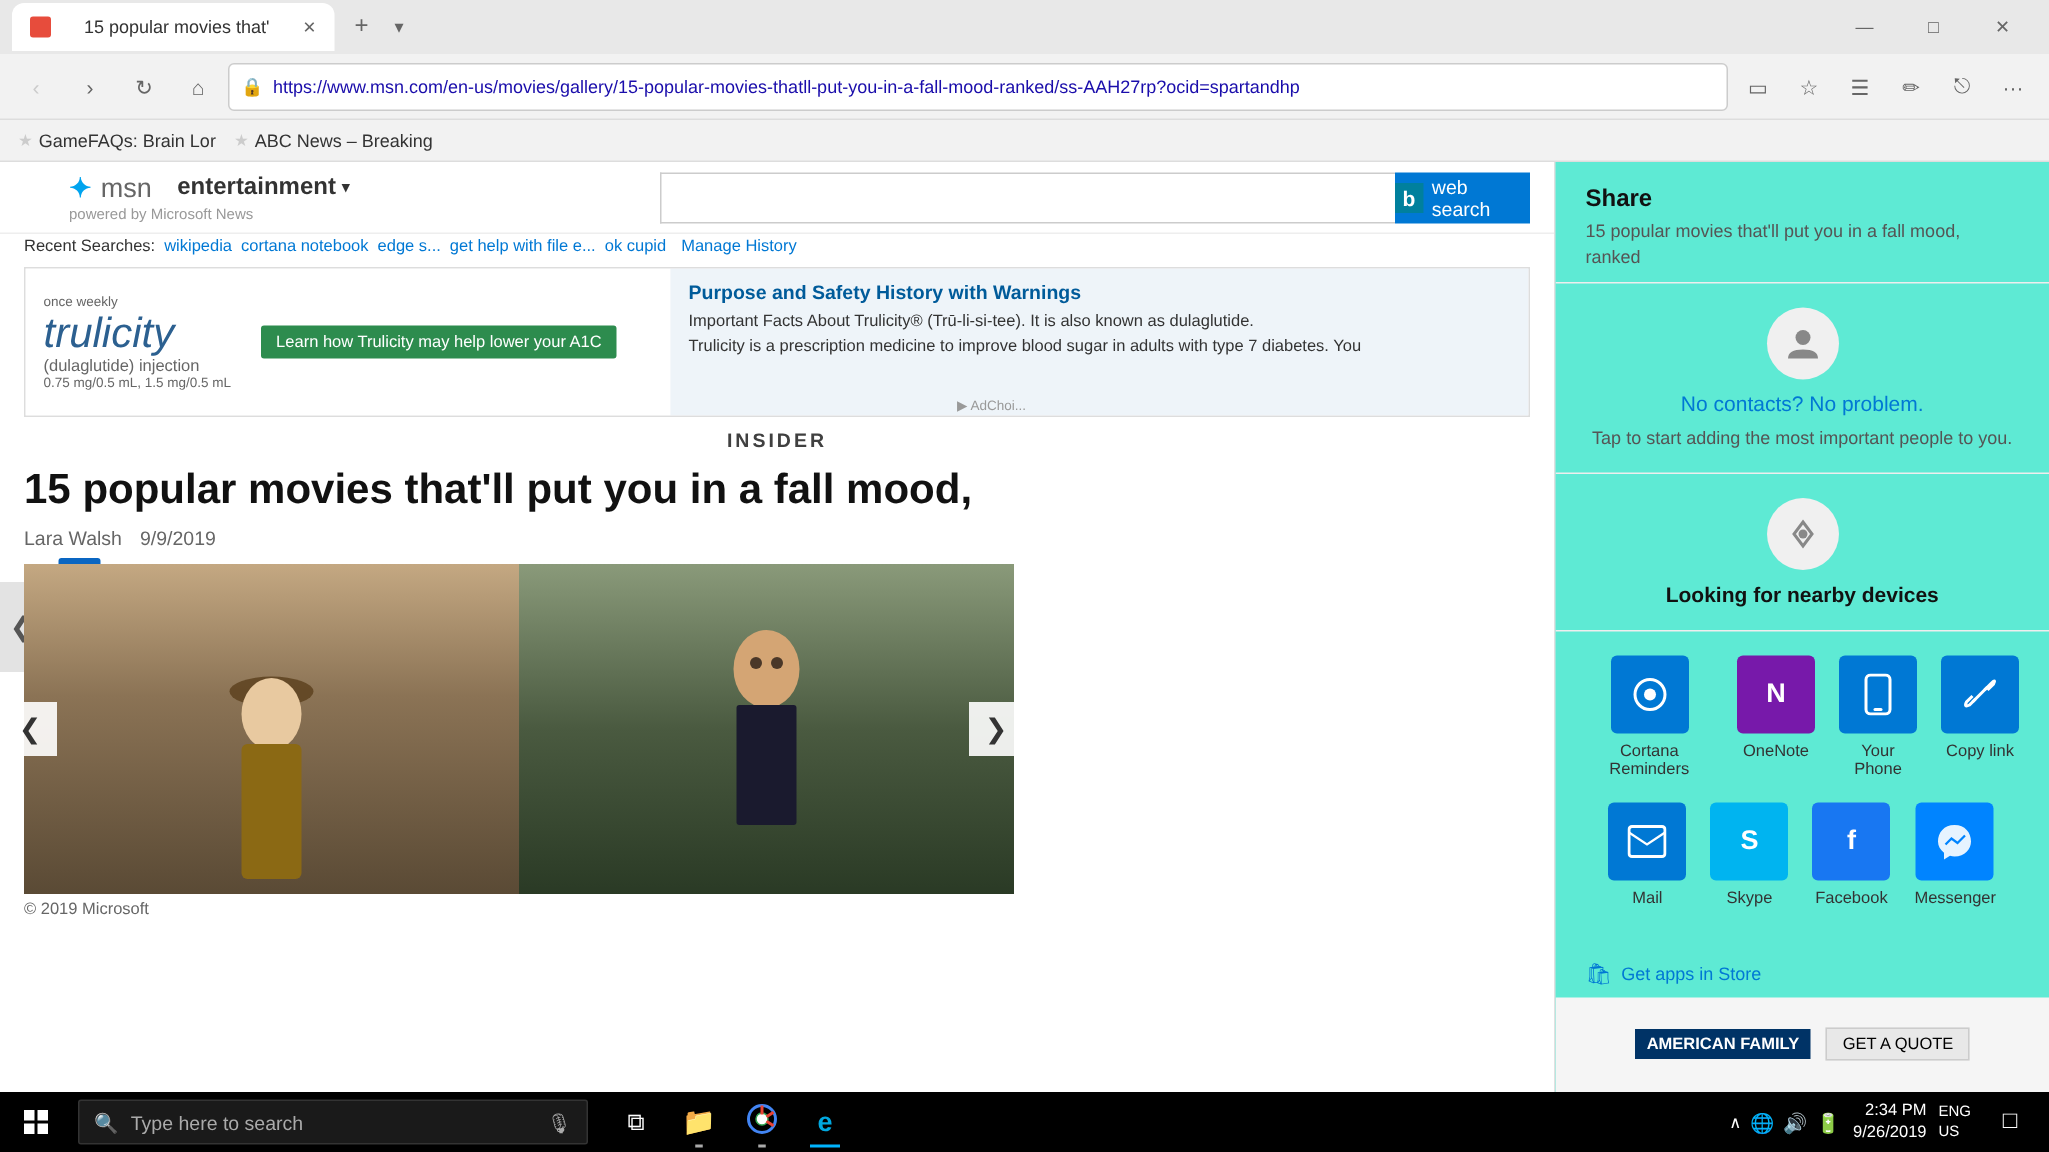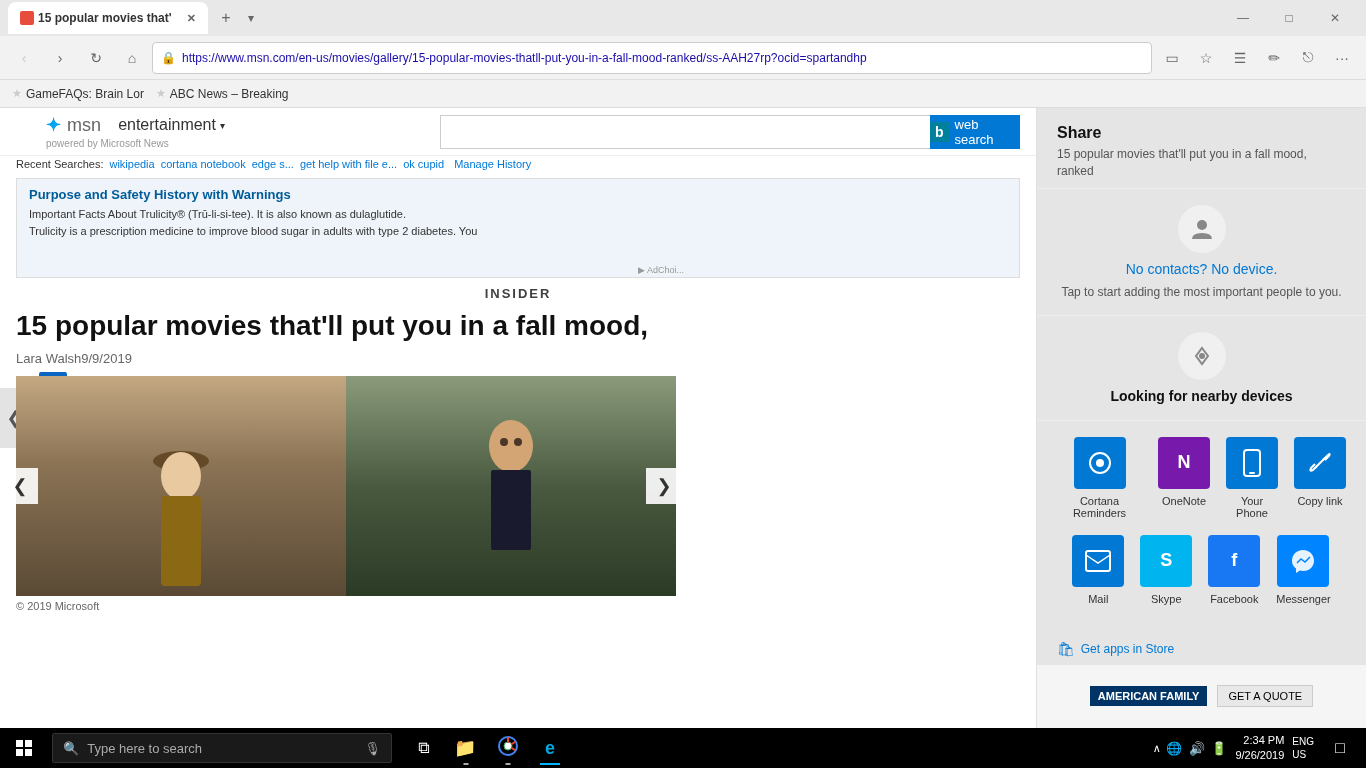--- a/index.html
+++ b/index.html
@@ -1,19 +1,19 @@
 <!DOCTYPE html>
 <html><head>
   <meta charset="utf-8">
   <style>
     * { margin: 0; padding: 0; box-sizing: border-box; }
     body { font-family: 'Segoe UI', Arial, sans-serif; width: 1366px; height: 768px; overflow: hidden; background: #fff; }
     .title-bar { display: flex; align-items: center; height: 36px; background: #e8e8e8; padding: 0 8px; gap: 8px; }
     .tab-bar { display: flex; align-items: center; flex: 1; gap: 4px; }
-    .tab { display: flex; align-items: center; background: #fff; border-radius: 8px 8px 0 0; padding: 0 12px; height: 32px; font-size: 12px; color: #333; gap: 4px; min-width: 200px; max-width: 240px; font-weight: bold; }
+    .tab { display: flex; align-items: center; background: #fff; border-radius: 8px 8px 0 0; padding: 0 12px; height: 32px; font-size: 12px; color: #333; gap: 22px; min-width: 200px; max-width: 240px; }
     .tab-favicon { width: 14px; height: 14px; background: #e74c3c; border-radius: 2px; }
     .tab-label { flex: 1; overflow: hidden; white-space: nowrap; text-overflow: ellipsis; font-size: 12px; }
     .tab-close { font-size: 11px; color: #666; cursor: pointer; }
     .new-tab-btn { width: 28px; height: 28px; display: flex; align-items: center; justify-content: center; font-size: 16px; color: #666; cursor: pointer; }
     .tab-nav-btn { color: #666; font-size: 12px; cursor: pointer; padding: 2px 4px; }
     .window-controls { display: flex; gap: 0; margin-left: auto; }
     .win-btn { width: 46px; height: 36px; display: flex; align-items: center; justify-content: center; font-size: 12px; color: #666; cursor: pointer; }
 
     
     .nav-bar { display: flex; align-items: center; height: 44px; background: #f2f2f2; padding: 4px 8px; gap: 4px; border-bottom: 1px solid #ddd; }
@@ -32,21 +32,21 @@
 
     
     .main-area { display: flex; width: 1366px; height: calc(768px - 36px - 44px - 28px - 40px); overflow: hidden; position: relative; }
 
     
     .msn-page { flex: 1; overflow: hidden; background: #fff; position: relative; }
     
     
     .msn-header { display: flex; align-items: center; padding: 6px 16px; gap: 12px; border-bottom: 1px solid #eee; }
     .msn-logo { display: flex; align-items: center; gap: 6px; font-size: 18px; font-weight: 300; color: #666; }
-    .msn-section { font-size: 16px; color: #333; font-weight: 400; display: flex; align-items: center; gap: 4px; cursor: pointer; }
+    .msn-section { font-size: 16px; color: #333; font-weight: 700; display: flex; align-items: center; gap: 4px; cursor: pointer; }
     .msn-powered { font-size: 10px; color: #999; margin-top: 2px; }
     .search-box { display: flex; align-items: center; margin-left: auto; }
     .search-input { width: 490px; height: 34px; border: 1px solid #ccc; border-right: none; padding: 0 10px; font-size: 13px; outline: none; }
     .search-btn { width: 90px; height: 34px; background: #0078d4; border: none; color: #fff; font-size: 13px; cursor: pointer; display: flex; align-items: center; justify-content: center; gap: 6px; }
     
     
     .recent-searches { font-size: 11px; color: #666; padding: 2px 16px; display: flex; align-items: center; gap: 6px; }
     .recent-label { color: #333; }
     .recent-link { color: #0078d4; cursor: pointer; }
     .manage-hist { color: #0078d4; cursor: pointer; margin-left: 4px; }
@@ -58,40 +58,40 @@
     .ad-badge { font-size: 9px; color: #666; }
     .ad-brand-logo { font-size: 32px; font-weight: 300; color: #2c5f8a; font-style: italic; }
     .ad-brand-sub { font-size: 11px; color: #666; }
     .ad-right { background: #eef4f9; flex: 1; padding: 8px 12px; }
     .ad-right-title { font-size: 13px; color: #005b9a; font-weight: bold; margin-bottom: 4px; }
 
     
     .article-area { padding: 0 16px; }
     .source-label { text-align: center; font-size: 13px; font-weight: bold; letter-spacing: 2px; color: #404040; margin: 8px 0; }
     .article-title { font-size: 28px; font-weight: bold; color: #111; line-height: 1.2; margin-bottom: 8px; }
-    .article-meta { font-size: 13px; color: #666; margin-bottom: 10px; display: flex; }
+    .article-meta { font-size: 13px; color: #666; margin-bottom: 10px; display: flex; gap: 12px; }
 
     
     .social-share { position: absolute; left: 0; top: 0; display: flex; flex-direction: column; gap: 4px; padding: 4px; }
     .social-btn { width: 28px; height: 28px; display: flex; align-items: center; justify-content: center; cursor: pointer; border-radius: 2px; color: #fff; font-size: 11px; font-weight: bold; }
 
     
     .article-image-container { position: relative; display: flex; }
     .article-image { width: 660px; height: 220px; background: linear-gradient(135deg, #8B7355 0%, #6B5B45 30%, #4a6741 50%, #3d5a38 60%, #2c4a30 80%); display: flex; align-items: center; justify-content: center; overflow: hidden; }
     .image-placeholder-left { width: 50%; height: 100%; background: linear-gradient(to bottom, #c4a882 0%, #8B7355 40%, #5a4a35 100%); display: flex; align-items: flex-end; justify-content: center; padding-bottom: 10px; }
     .image-placeholder-right { width: 50%; height: 100%; background: linear-gradient(to bottom, #8a9a7a 0%, #4a5a40 50%, #2a3a25 100%); display: flex; align-items: flex-start; justify-content: center; padding-top: 20px; }
     .prev-btn, .next-btn { position: absolute; top: 50%; transform: translateY(-50%); width: 36px; height: 36px; background: rgba(255,255,255,0.9); display: flex; align-items: center; justify-content: center; cursor: pointer; font-size: 18px; color: #333; }
     .prev-btn { left: -18px; }
     .next-btn { right: -18px; }
 
     
     .page-footer { font-size: 11px; color: #666; padding: 4px 16px; }
 
     
-    .share-panel { width: 330px; background: #e5e5e5; border-left: 1px solid #e0e0e0; box-shadow: -2px 0 10px rgba(0,0,0,0.1); display: flex; flex-direction: column; overflow-y: auto; }
+    .share-panel { width: 330px; background: #5eead4; border-left: 1px solid #e0e0e0; box-shadow: -2px 0 10px rgba(0,0,0,0.1); display: flex; flex-direction: column; overflow-y: auto; }
     .share-header { padding: 16px 20px 8px; border-bottom: 1px solid #eee; }
     .share-title { font-size: 16px; font-weight: 600; color: #111; margin-bottom: 4px; }
     .share-subtitle { font-size: 12px; color: #555; line-height: 1.4; }
     
     .contacts-section { padding: 16px 20px; border-bottom: 1px solid #eee; display: flex; flex-direction: column; align-items: center; gap: 8px; }
     .contacts-icon { width: 48px; height: 48px; border-radius: 50%; background: #f0f0f0; display: flex; align-items: center; justify-content: center; font-size: 22px; color: #666; }
     .contacts-title { font-size: 14px; color: #0078d4; font-weight: 500; }
     .contacts-subtitle { font-size: 12px; color: #555; text-align: center; }
 
     .nearby-section { padding: 16px 20px; border-bottom: 1px solid #eee; display: flex; flex-direction: column; align-items: center; gap: 8px; }
@@ -246,24 +246,35 @@
       <span class="recent-label">Recent Searches:</span>
       <span class="recent-link">wikipedia</span>
       <span class="recent-link">cortana notebook</span>
       <span class="recent-link">edge s...</span>
       <span class="recent-link">get help with file e...</span>
       <span class="recent-link">ok cupid</span>
       <span class="manage-hist">Manage History</span>
     </div>
 
     <div class="ad-banner" style="position:relative;">
+      <div class="ad-left">
+        <div class="ad-logo-area">
+          <span class="ad-badge">once weekly</span>
+          <span class="ad-brand-logo" style="font-size:28px; font-style:italic; color:#2c6090; font-weight:300;">trulicity</span>
+          <span class="ad-brand-sub">(dulaglutide) injection</span>
+          <span class="ad-brand-sub" style="font-size:9px;">0.75 mg/0.5 mL, 1.5 mg/0.5 mL</span>
+        </div>
+        <div style="margin-left: 12px;">
+          <div style="background: #2d8c4e; color:#fff; padding: 5px 10px; font-size:11px; border-radius:2px; cursor:pointer;">Learn how Trulicity may help lower your A1C</div>
+        </div>
+      </div>
       <div class="ad-right">
         <div class="ad-right-title">Purpose and Safety History with Warnings</div>
         <div style="font-size:11px; color:#333; line-height:1.5;">Important Facts About Trulicity® (Trū-li-si-tee). It is also known as dulaglutide.</div>
-        <div style="font-size:11px; color:#333; line-height:1.5;">Trulicity is a prescription medicine to improve blood sugar in adults with type 2 diabetes. You</div>
+        <div style="font-size:11px; color:#333; line-height:1.5;">Trulicity is a prescription medicine to improve blood sugar in adults with type 7 diabetes. You</div>
       </div>
       <div style="position:absolute; right: 335px; bottom: 2px; font-size:9px; color:#999;">▶ AdChoi...</div>
     </div>
 
     <div class="article-area">
       <div class="source-label">INSIDER</div>
       <div class="article-title">15 popular movies that'll put you in a fall mood,</div>
       <div class="article-meta">
         <span>Lara Walsh</span>
         <span>9/9/2019</span>
@@ -306,21 +317,21 @@
       <div class="share-subtitle">15 popular movies that'll put you in a fall mood, ranked</div>
     </div>
 
     <div class="contacts-section">
       <div class="contacts-icon">
         <svg width="28" height="28" viewBox="0 0 28 28">
           <circle cx="14" cy="10" r="5" fill="#888"></circle>
           <path d="M4 24 Q4 18 14 18 Q24 18 24 24" fill="#888"></path>
         </svg>
       </div>
-      <div class="contacts-title">No contacts? No device.</div>
+      <div class="contacts-title">No contacts? No problem.</div>
       <div class="contacts-subtitle">Tap to start adding the most important people to you.</div>
     </div>
 
     <div class="nearby-section">
       <div class="nearby-icon">
         <svg width="28" height="28" viewBox="0 0 28 28">
           <path d="M14 6 L20 14 L14 22 L8 14 Z" fill="none" stroke="#888" stroke-width="2"></path>
           <circle cx="14" cy="14" r="3" fill="#888"></circle>
         </svg>
       </div>

